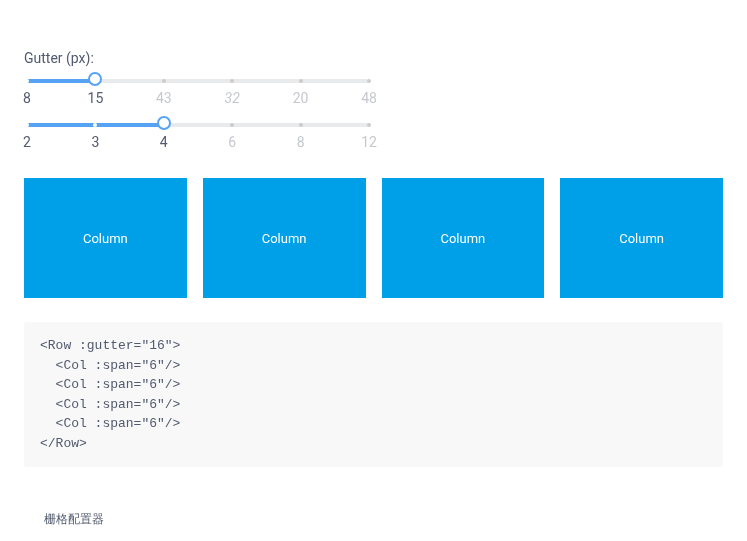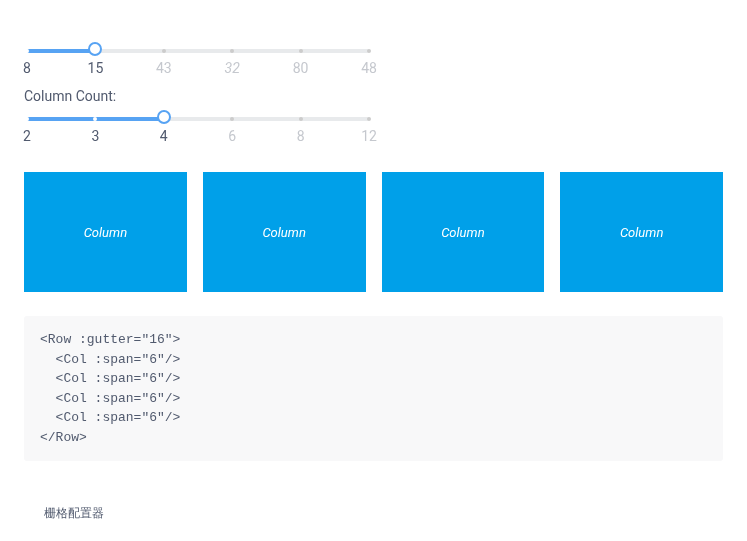--- a/index.html
+++ b/index.html
@@ -123,43 +123,43 @@
     position: relative;
     left: 10px;
   }
 </style>
 </head>
 <body>
 
 <div class="page">
   <div class="spacer-top"></div>
 
+  <div class="label">Gutter (px):</div>
   <div class="slider-wrap">
     <div class="slider-track"></div>
     <div class="slider-fill" id="gutter-fill" style="width: 68.4px;"></div>
     <div id="gutter-stops">
         <div class="slider-stop" style="left: 3px; background: rgb(255, 255, 255);"></div>
         <div class="slider-stop" style="left: 71.4px; background: rgb(255, 255, 255);"></div>
         <div class="slider-stop" style="left: 139.8px;"></div>
         <div class="slider-stop" style="left: 208.2px;"></div>
         <div class="slider-stop" style="left: 276.6px;"></div>
         <div class="slider-stop" style="left: 345px;"></div>
       </div>
     <div class="slider-knob" id="gutter-knob" style="left: 71.4px;"></div>
     <div class="slider-labels" id="gutter-labels">
         <span class="active" style="left: 3px;">8</span>
         <span class="active" style="left: 71.4px;">15</span>
         <span style="left: 139.8px;">43</span>
         <span style="left: 208.2px; font-style: italic;">32</span>
-        <span style="left: 276.6px;">80</span>
+        <span style="left: 276.6px;">20</span>
         <span style="left: 345px;">48</span>
       </div>
   </div>
 
-  <div class="label">Column Count:</div>
   <div class="slider-wrap">
     <div class="slider-track"></div>
     <div class="slider-fill" id="cc-fill" style="width: 136.8px;"></div>
     <div id="cc-stops">
         <div class="slider-stop" style="left: 3px; background: rgb(255, 255, 255);"></div>
         <div class="slider-stop" style="left: 71.4px; background: rgb(255, 255, 255);"></div>
         <div class="slider-stop" style="left: 139.8px; background: rgb(255, 255, 255);"></div>
         <div class="slider-stop" style="left: 208.2px;"></div>
         <div class="slider-stop" style="left: 276.6px;"></div>
         <div class="slider-stop" style="left: 345px;"></div>
@@ -168,21 +168,21 @@
     <div class="slider-labels" id="cc-labels">
         <span class="active" style="left: 3px;">2</span>
         <span class="active" style="left: 71.4px;">3</span>
         <span class="active" style="left: 139.8px;">4</span>
         <span style="left: 208.2px;">6</span>
         <span style="left: 276.6px;">8</span>
         <span style="left: 345px; text-align: right;">12</span>
       </div>
   </div>
 
-  <div class="cols-area" id="cols-area" style="margin-left: -8px; margin-right: -8px; font-style: italic;">
+  <div class="cols-area" id="cols-area" style="margin-left: -8px; margin-right: -8px;">
       <div style="flex: 1 1 0px; padding-left: 8px; padding-right: 8px; box-sizing: border-box;">
         <div class="col-box">Column</div>
       </div>
       <div style="flex: 1 1 0px; padding-left: 8px; padding-right: 8px; box-sizing: border-box;">
         <div class="col-box">Column</div>
       </div>
       <div style="flex: 1 1 0px; padding-left: 8px; padding-right: 8px; box-sizing: border-box;">
         <div class="col-box">Column</div>
       </div>
       <div style="flex: 1 1 0px; padding-left: 8px; padding-right: 8px; box-sizing: border-box;">

